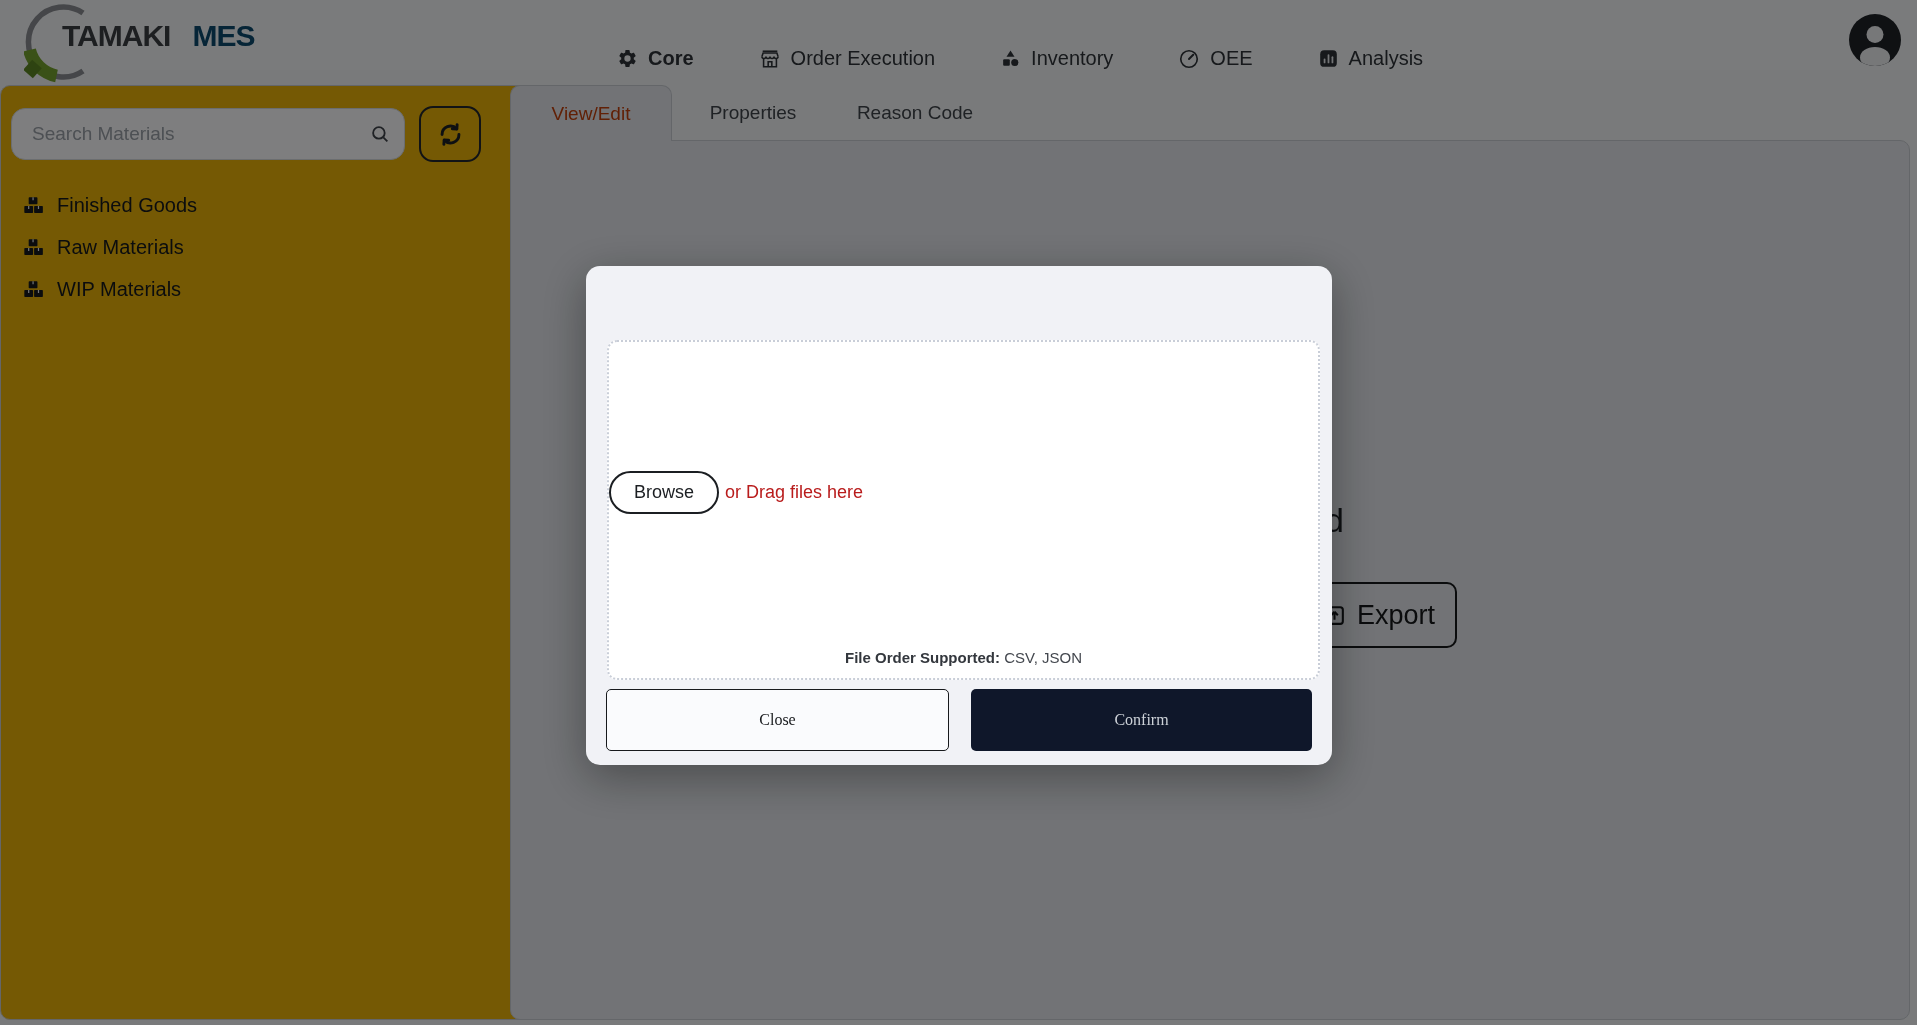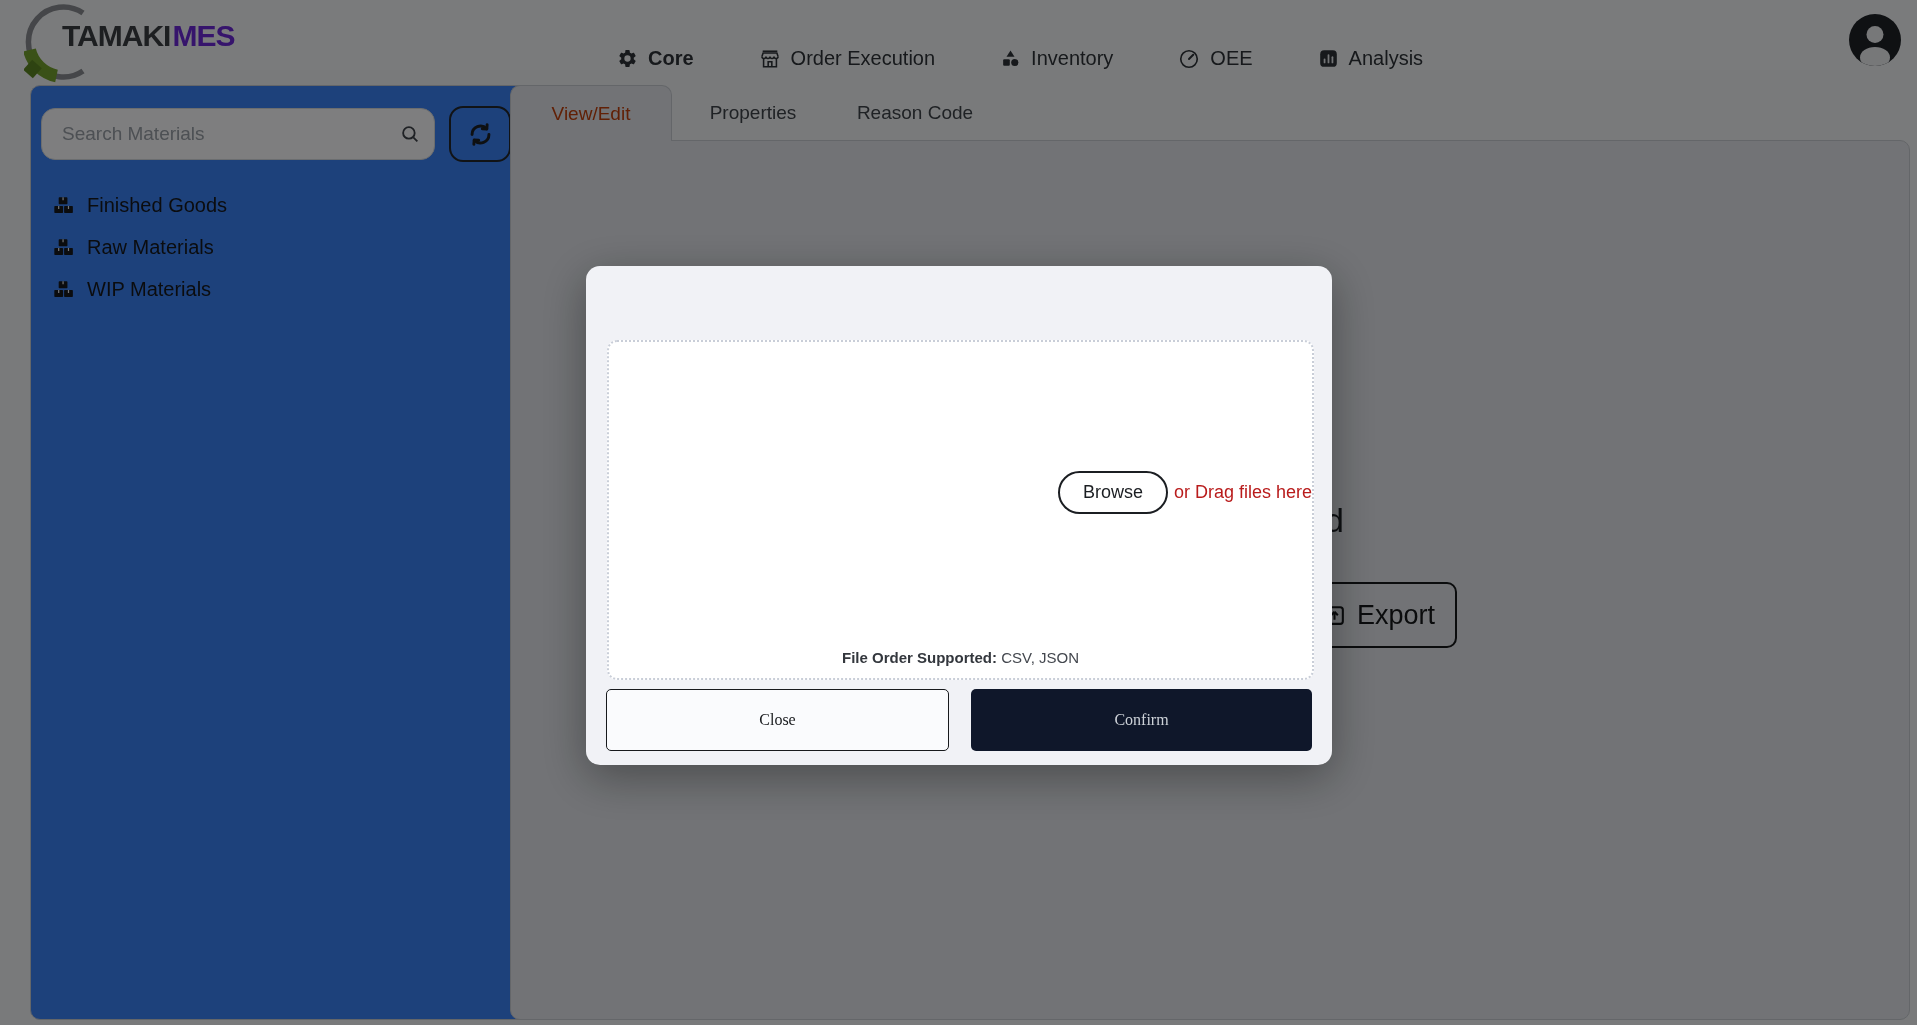--- a/index.html
+++ b/index.html
@@ -15,37 +15,37 @@
   .navbar {
     position:absolute; left:0; top:0; width:1917px; height:70px;
     background:#f5f7f9;
   }
   .brand { position:absolute; left:24px; top:0; height:70px; }
   .brand-ring { position:absolute; left:0; top:2px; }
   .brand-text {
     position:absolute; left:38px; top:19px; white-space:nowrap;
     font-size:30px; font-weight:700; letter-spacing:-1px; color:#3b3e43;
   }
-  .brand-text .mes { color:#6d28d9; margin-left:2px; }
+  .brand-text .mes { color:#0c4a6e; margin-left:22px; }
   .nav-links {
     position:absolute; left:617px; top:0; height:70px;
     display:flex; align-items:flex-end; gap:65px;
   }
   .nav-item {
     display:flex; align-items:center; gap:10px;
     font-size:20px; color:#2e3338; cursor:pointer; white-space:nowrap;
   }
   .nav-item.active { font-weight:700; }
   .nav-item svg { flex:0 0 auto; }
   .avatar { position:absolute; right:16px; top:14px; width:52px; height:52px; cursor:pointer; }
 
   
   .sidebar {
-    position:absolute; left:30px; top:85px; width:578px; height:935px;
-    background:#3b82f6; border:1px solid #c8ccd2; border-radius:10px;
+    position:absolute; left:0; top:85px; width:578px; height:935px;
+    background:#eab308; border:1px solid #c8ccd2; border-radius:10px;
   }
   .search-row { display:flex; align-items:center; gap:14px; padding:20px 10px 0 10px; }
   .search-box {
     position:relative; width:394px; height:52px;
   }
   .search-input {
     width:100%; height:100%; border:1px solid #d6dade; border-radius:14px;
     background:#fdfdfe; padding:0 48px 0 20px; font-size:19px;
     font-family:"Liberation Sans", sans-serif; color:#23272c; outline:none;
   }
@@ -99,23 +99,23 @@
   .modal {
     position:fixed; left:586px; top:266px; width:746px; height:499px;
     background:#f1f2f6; border-radius:14px; z-index:50;
     box-shadow:0 12px 45px rgba(0,0,0,0.35);
   }
   .modal-title {
     margin-top:22px; text-align:center;
     font-size:27px; font-weight:700; color:#23272c;
   }
   .dropzone {
-    position:absolute; left:21px; right:18px; top:74px; height:340px;
+    position:absolute; left:21px; right:12px; top:74px; height:340px;
     background:#ffffff; border:2px dotted #c9ced8; border-radius:10px;
-    display:flex; align-items:center; justify-content:flex-end;
+    display:flex; align-items:center; justify-content:flex-start;
   }
   .browse-row { display:flex; align-items:center; transform:translateY(-18px); }
   .browse-btn {
     border:2px solid #1b1e22; border-radius:22px; background:#ffffff;
     padding:9px 23px; font-size:18px; font-weight:500; color:#1b1e22;
     font-family:"Liberation Sans", sans-serif; cursor:pointer;
   }
   .drag-text { font-size:18px; color:#b91c1c; margin-left:6px; }
   .file-note {
     position:absolute; bottom:12px; left:0; width:100%; text-align:center;

